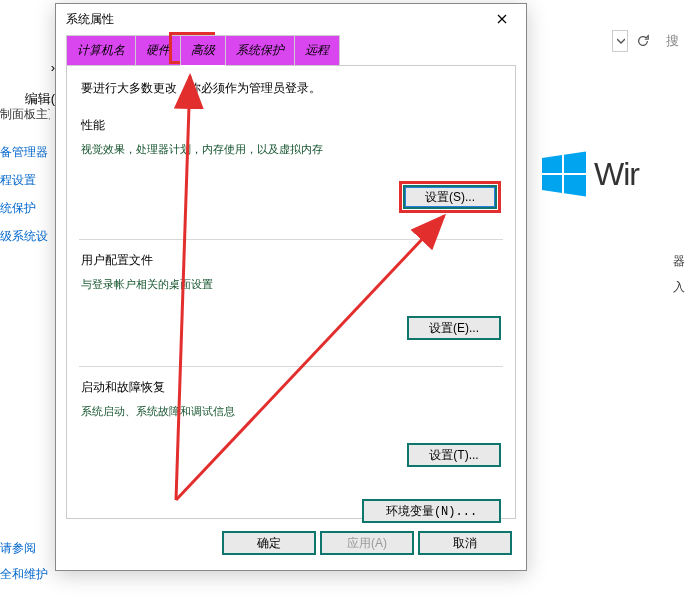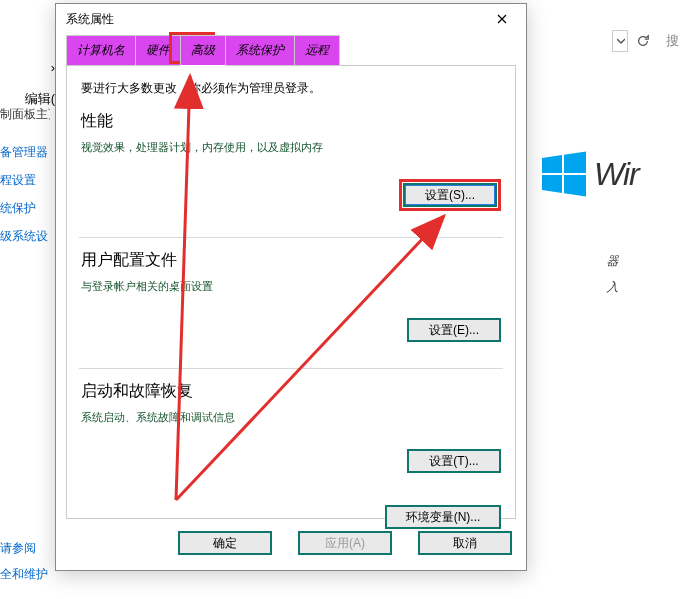--- a/index.html
+++ b/index.html
@@ -79,22 +79,21 @@
     bottom: 12px;
     font-size: 12px;
     color: #0066cc;
     line-height: 26px;
   }
   .bg-right {
     position: absolute;
     right: 0;
     top: 150px;
     width: 145px;
-    text-align: center;
-    font-style: italic;
+    text-align: right;
   }
   .bg-winlogo {
     display:flex;
     align-items:center;
     gap:6px;
     margin-bottom:50px;
   }
   .bg-winlogo svg { flex:none; }
   .bg-wintext {
     font-size: 32px;
@@ -172,40 +171,40 @@
     border: 1px solid #ccc;
     margin: 0 10px;
     padding: 14px 14px 8px 14px;
     height: 454px;
     box-sizing: border-box;
     position: relative;
     top: 0;
   }
   .dlg-intro {
     font-size: 12px;
-    margin-bottom: 14px;
+    margin-bottom: 20px;
   }
   .group {
     position: relative;
     padding-bottom: 10px;
   }
-  .group-title { font-size: 16px; margin-bottom: 8px; }
+  .group-title { font-size: 12px; margin-bottom: 8px; }
   .group-desc  { font-size: 11px; color: #14532d; margin-bottom: 24px; }
   .btn {
     width: 94px;
     height: 24px;
     background: #e9e9e9;
     border: 2px solid #0f766e;
     font-size: 12px;
     display: flex;
     align-items: center;
     justify-content: center;
     box-sizing: border-box;
   }
-  .btn.wide { width: 116px; }
+  .btn.wide { width: 139px; font-family: Liberation Mono, monospace; }
   .btn-row-right {
     display: flex;
     justify-content: flex-end;
     margin-bottom: 16px;
   }
   .hl-btn {
     position: relative;
     padding: 4px;
     box-sizing: border-box;
   }
@@ -224,21 +223,21 @@
     pointer-events: none;
   }
   .sep {
     border: none;
     border-top: 1px solid #d8d8d8;
     margin: 0 -2px 12px -2px;
   }
   .dlg-footer {
     display: flex;
     justify-content: flex-end;
-    gap: 26px;
+    gap: 4px;
     padding: 12px 14px 0 0;
   }
   .btn.disabled { color:#9a9a9a; }
 
   
   .arrows {
     position:absolute;
     inset:0;
     pointer-events:none;
     z-index:50;

